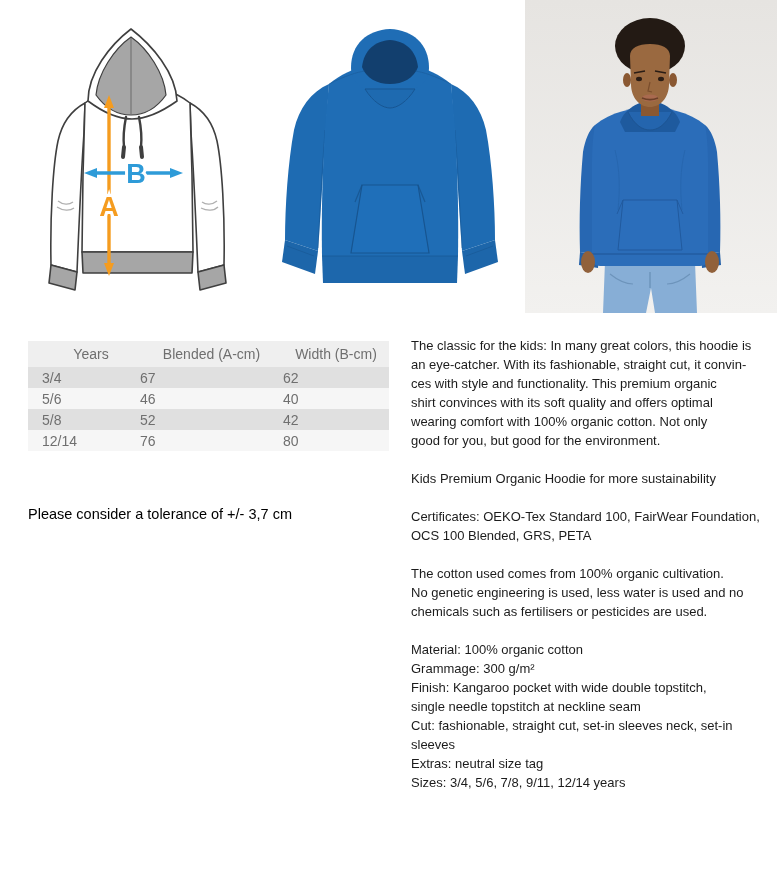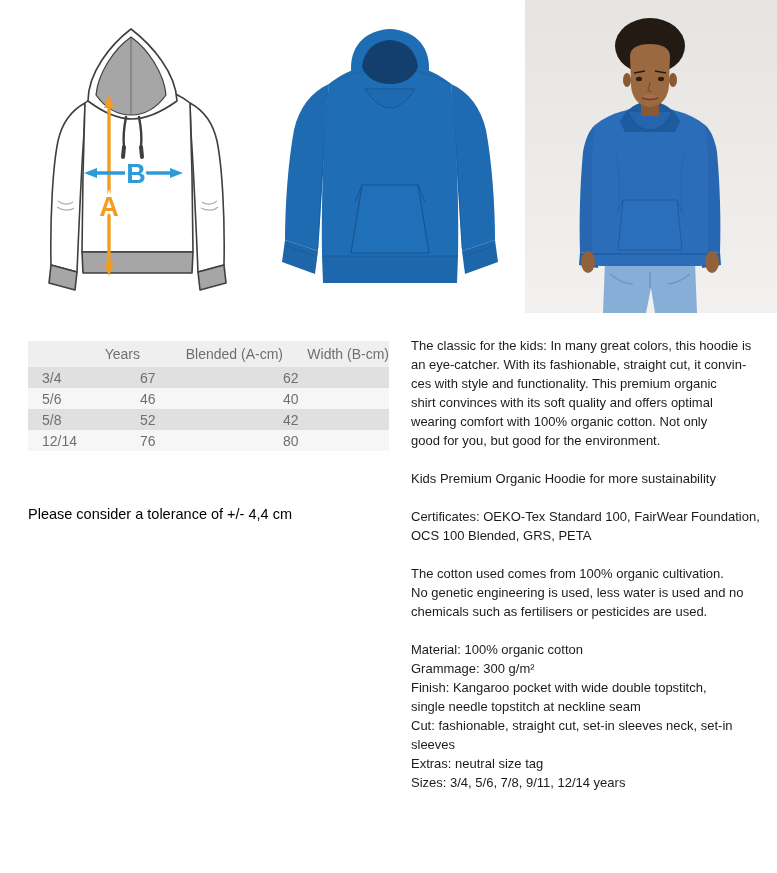--- a/index.html
+++ b/index.html
@@ -31,21 +31,21 @@
   .fig svg{display:block;width:100%;height:100%;}
 
   
   table.size-table{
     position:absolute;left:28px;top:341px;width:361px;
     border-collapse:collapse;table-layout:fixed;
     font-size:14px;color:var(--table-text);
   }
   table.size-table th{
     background:var(--table-header-bg);
-    font-weight:400;text-align:right;height:26px;
+    font-weight:400;text-align:center;height:26px;
   }
   table.size-table td{height:21px;text-align:left;}
   table.size-table th:first-child,
   table.size-table td:first-child{padding-left:14px;}
   table.size-table tbody tr:nth-child(odd) td{background:var(--table-row-dark);}
   table.size-table tbody tr:nth-child(even) td{background:var(--table-row-light);}
 
   .tolerance-note{
     position:absolute;left:28px;top:506px;
     font-size:14.5px;color:#000;
@@ -233,21 +233,21 @@
         <td>42</td>
       </tr>
       <tr>
         <td>12/14</td>
         <td>76</td>
         <td>80</td>
       </tr>
     </tbody>
   </table>
 
-  <div class="tolerance-note">Please consider a tolerance of +/- 4,4 cm</div>
+  <div class="tolerance-note">Please consider a tolerance of +/- 3,7 cm</div>
 
   <div class="description">
     <p>The classic for the kids: In many great colors, this hoodie is
 an eye-catcher. With its fashionable, straight cut, it convin-
 ces with style and functionality. This premium organic
 shirt convinces with its soft quality and offers optimal
 wearing comfort with 100% organic cotton. Not only
 good for you, but good for the environment.</p>
     <p>Kids Premium Organic Hoodie for more sustainability</p>
     <p>Certificates: OEKO-Tex Standard 100, FairWear Foundation,

